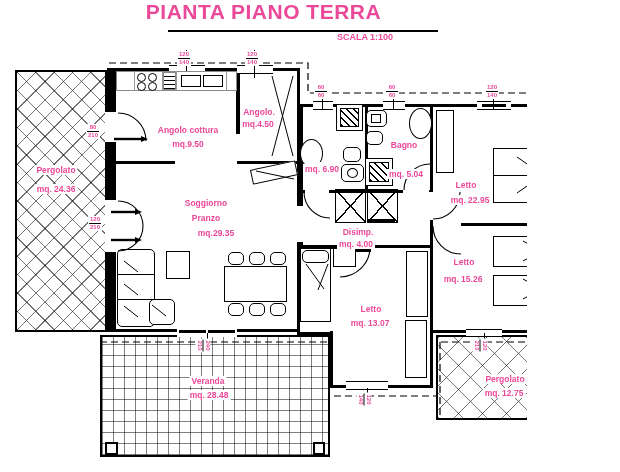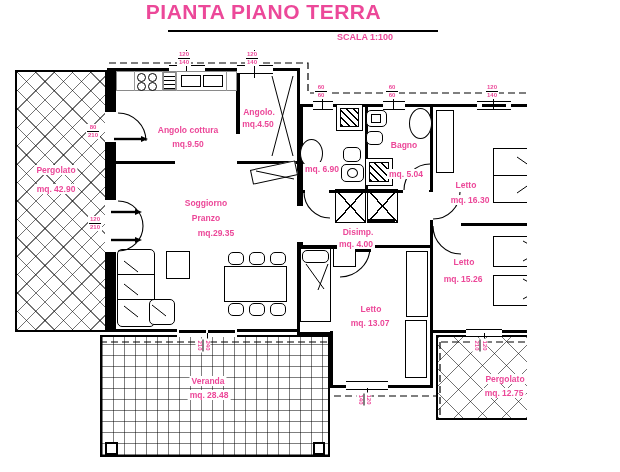--- a/index.html
+++ b/index.html
@@ -231,36 +231,36 @@
   <div class="f" style="left:544px;top:221px;width:15px;height:16px;"></div>
   <div class="f" style="left:544px;top:305px;width:15px;height:16px;"></div>
 
   <div class="f" style="left:300px;top:248px;width:31px;height:74px;"></div>
   <div class="f round" style="left:302px;top:250px;width:27px;height:13px;"></div>
   <div class="f" style="left:333px;top:248px;width:23px;height:19px;"></div>
   <div class="f" style="left:406px;top:251px;width:22px;height:66px;"></div>
   <div class="f" style="left:405px;top:320px;width:22px;height:58px;"></div>
 
   <div class="lbl" style="left:56px;top:165px;">Pergolato</div>
-  <div class="lbl" style="left:56px;top:184px;">mq. 42.90</div>
+  <div class="lbl" style="left:56px;top:184px;">mq. 24.36</div>
   <div class="lbl" style="left:188px;top:125px;">Angolo cottura</div>
   <div class="lbl" style="left:188px;top:139px;">mq.9.50</div>
   <div class="lbl" style="left:259px;top:107px;">Angolo.</div>
   <div class="lbl" style="left:258px;top:119px;">mq.4.50</div>
   <div class="lbl" style="left:206px;top:198px;">Soggiorno</div>
   <div class="lbl" style="left:206px;top:213px;">Pranzo</div>
   <div class="lbl" style="left:216px;top:228px;">mq.29.35</div>
   <div class="lbl" style="left:322px;top:162px;">Bagno</div>
   <div class="lbl" style="left:322px;top:164px;">mq. 6.90</div>
   <div class="lbl" style="left:404px;top:140px;">Bagno</div>
   <div class="lbl" style="left:406px;top:169px;">mq. 5.04</div>
   <div class="lbl" style="left:358px;top:227px;">Disimp.</div>
   <div class="lbl" style="left:356px;top:239px;">mq. 4.00</div>
   <div class="lbl" style="left:466px;top:180px;">Letto</div>
-  <div class="lbl" style="left:470px;top:195px;">mq. 16.30</div>
+  <div class="lbl" style="left:470px;top:195px;">mq. 22.95</div>
   <div class="lbl" style="left:464px;top:257px;">Letto</div>
   <div class="lbl" style="left:463px;top:274px;">mq. 15.26</div>
   <div class="lbl" style="left:371px;top:304px;">Letto</div>
   <div class="lbl" style="left:370px;top:318px;">mq. 13.07</div>
   <div class="lbl" style="left:208px;top:376px;">Veranda</div>
   <div class="lbl" style="left:209px;top:390px;">mq. 28.48</div>
   <div class="lbl" style="left:505px;top:374px;">Pergolato</div>
   <div class="lbl" style="left:504px;top:388px;text-align:right;">mq. 12.75</div>
 
   <svg class="lines" width="620" height="472" viewBox="0 0 620 472">

